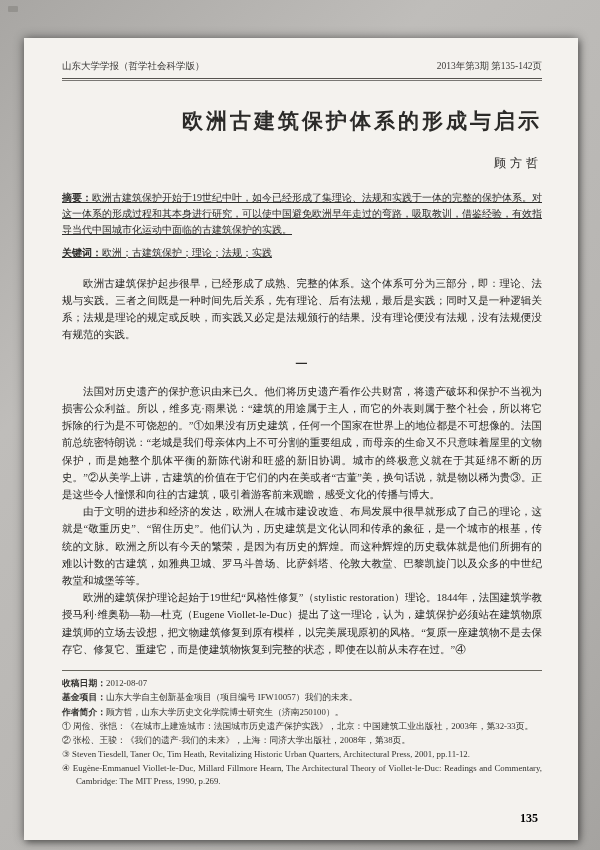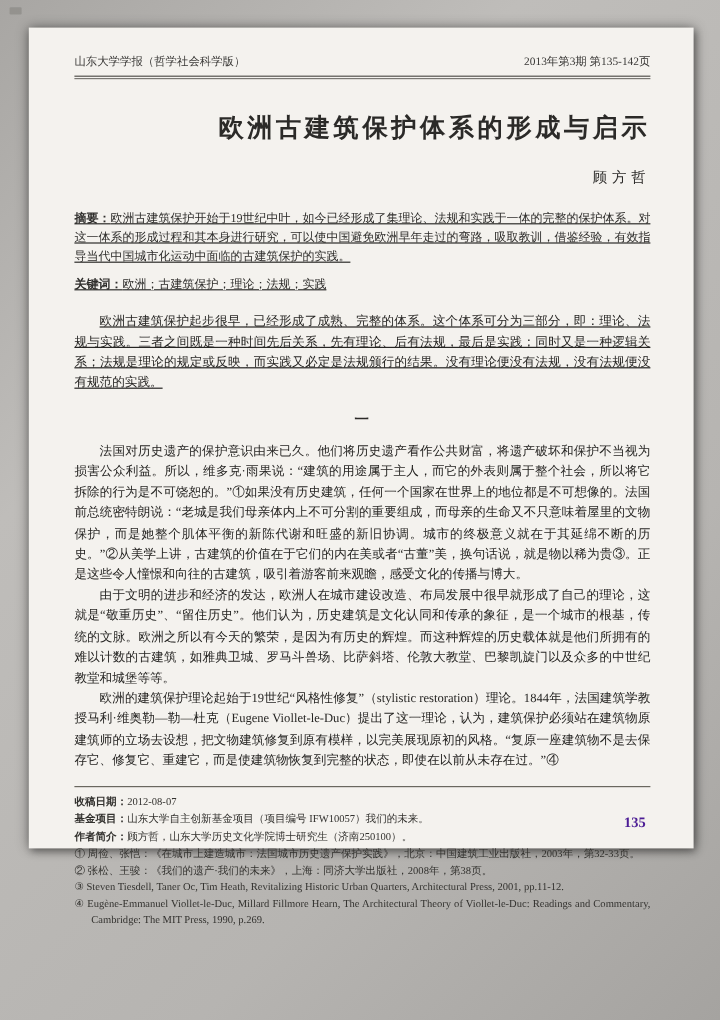--- a/index.html
+++ b/index.html
@@ -13,23 +13,23 @@
   }
   .scan-bg {
     position: relative;
     width: 600px;
     height: 850px;
     background: linear-gradient(135deg, #a8a6a3 0%, #bfbdba 30%, #b6b4b1 70%, #a5a3a0 100%);
   }
   .page {
     position: absolute;
     left: 24px;
-    top: 23px;
+    top: 38px;
     width: 554px;
-    height: 684px;
+    height: 802px;
     background: #f4f2ee;
     box-shadow: 0 0 10px rgba(0,0,0,0.45), 2px 3px 6px rgba(0,0,0,0.3);
     color: #2b2a28;
   }
   .content {
     position: relative;
     padding: 22px 36px 0 38px;
     height: 100%;
     box-sizing: border-box;
   }
@@ -76,21 +76,21 @@
   .keywords { margin-bottom: 14px; }
   
   .para {
     font-size: 10.5px;
     line-height: 1.64;
     text-align: justify;
     text-indent: 2em;
     margin: 0;
     color: #262523;
   }
-  .intro { margin-top: 4px; text-decoration: underline; }
+  .intro { margin-top: 4px; }
   .section-marker {
     text-align: center;
     font-size: 12px;
     font-weight: bold;
     margin: 12px 0 10px 0;
     letter-spacing: 1px;
   }
   
   .footnote-rule {
     border: none;
@@ -113,21 +113,21 @@
     text-indent: -14px;
     color: #33322f;
     text-align: justify;
   }
   .page-number {
     position: absolute;
     right: 40px;
     bottom: 14px;
     font-size: 12px;
     font-weight: bold;
-    color: #4c1d95;
+    color: #000000;
   }
   
   .corner-mark {
     position: absolute;
     left: 8px;
     top: 6px;
     width: 10px;
     height: 6px;
     background: #6e6c68;
     opacity: 0.35;

